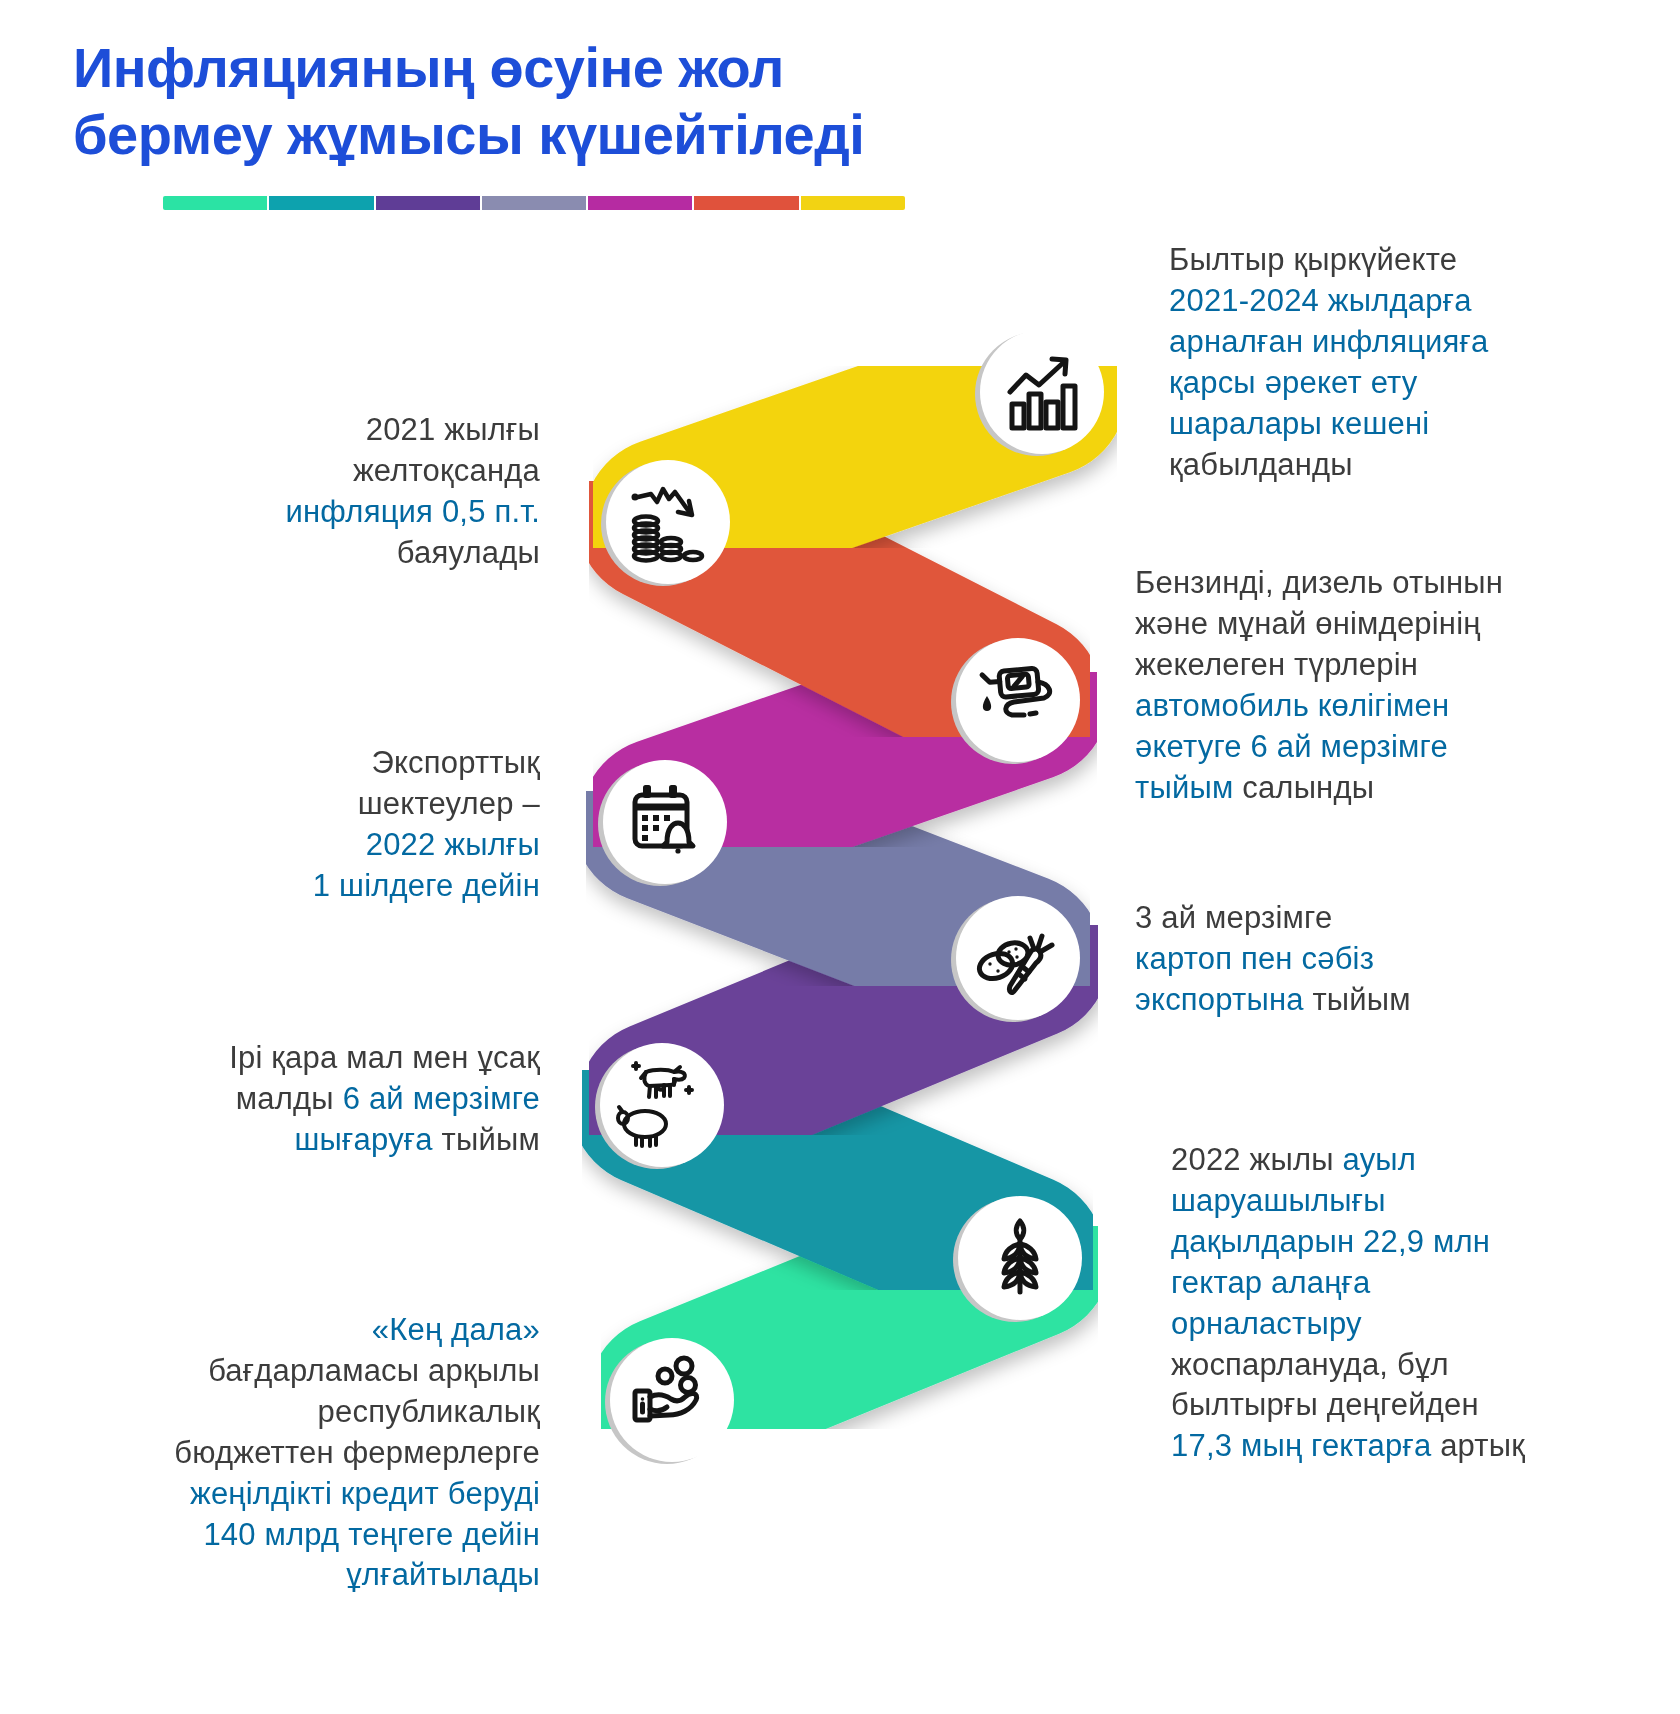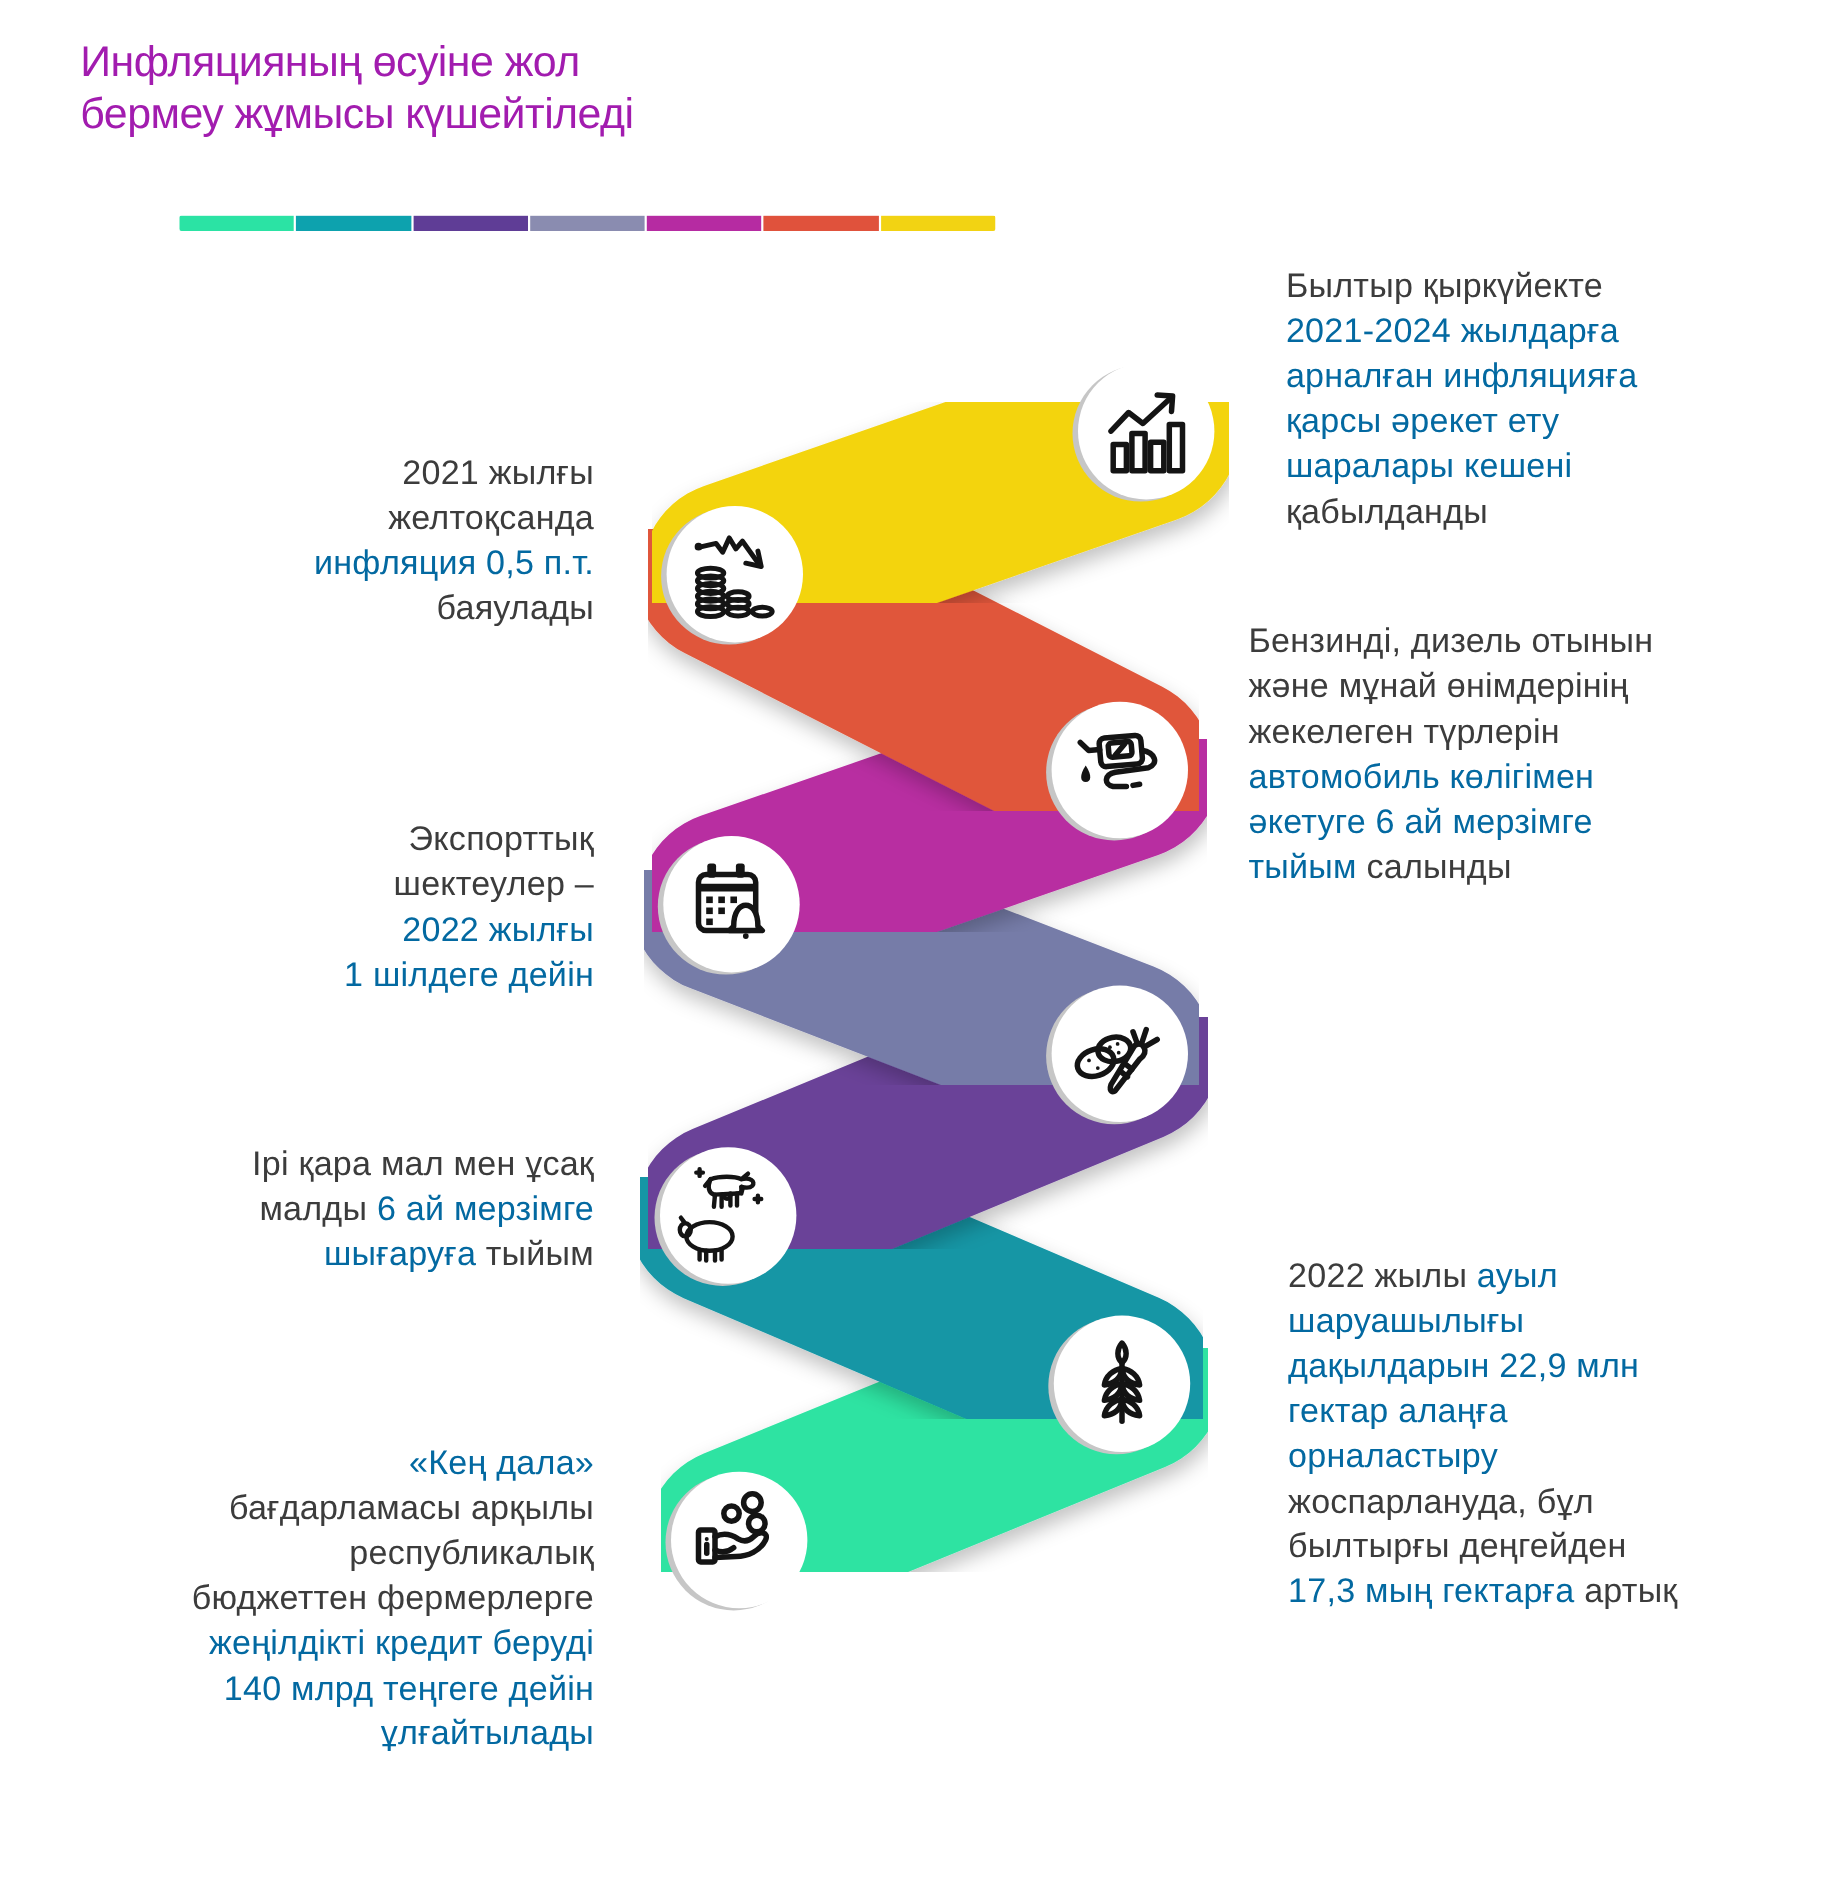--- a/index.html
+++ b/index.html
@@ -2,21 +2,21 @@
 <html><head>
 <meta charset="utf-8">
 <style>
   html,body{margin:0;padding:0;background:#fff;}
   .canvas{
     position:relative;width:1680px;height:1714px;background:#fff;overflow:hidden;
     font-family:"Liberation Sans", sans-serif;
   }
   .page-title{
     position:absolute;left:73px;top:34px;
-    font-size:39px;font-weight:400;line-height:1.2;color:#a21caf;
+    font-size:56px;font-weight:700;line-height:1.2;color:#1d4ed8;
     letter-spacing:-0.5px;white-space:pre-line;
   }
   .divider{
     position:absolute;left:163px;top:196px;width:742px;height:14px;
     display:flex;gap:2px;border-radius:2px;overflow:hidden;
   }
   .divider span{flex:1;}
   .ribbon{position:absolute;left:0;top:0;width:1680px;height:1714px;}
   .tb{
     position:absolute;font-size:31px;line-height:1.32;color:#3c3c3c;
@@ -202,20 +202,23 @@
   <div id="tb2" class="tb right-col"><span>Бензинді, дизель отынын
 және мұнай өнімдерінің
 жекелеген түрлерін
 </span><span class="b">автомобиль көлігімен
 әкетуге 6 ай мерзімге
 тыйым</span><span> салынды</span></div>
   <div id="tb3" class="tb left-col"><span>Экспорттық
 шектеулер –
 </span><span class="b">2022 жылғы
 1 шілдеге дейін</span></div>
+  <div id="tb4" class="tb right-col"><span>3 ай мерзімге
+</span><span class="b">картоп пен сәбіз
+экспортына</span><span> тыйым</span></div>
   <div id="tb5" class="tb left-col"><span>Ірі қара мал мен ұсақ
 малды </span><span class="b">6 ай мерзімге
 шығаруға</span><span> тыйым</span></div>
   <div id="tb6" class="tb right-col"><span>2022 жылы </span><span class="b">ауыл
 шаруашылығы
 дақылдарын 22,9 млн
 гектар алаңға
 орналастыру
 </span><span>жоспарлануда, бұл
 былтырғы деңгейден

